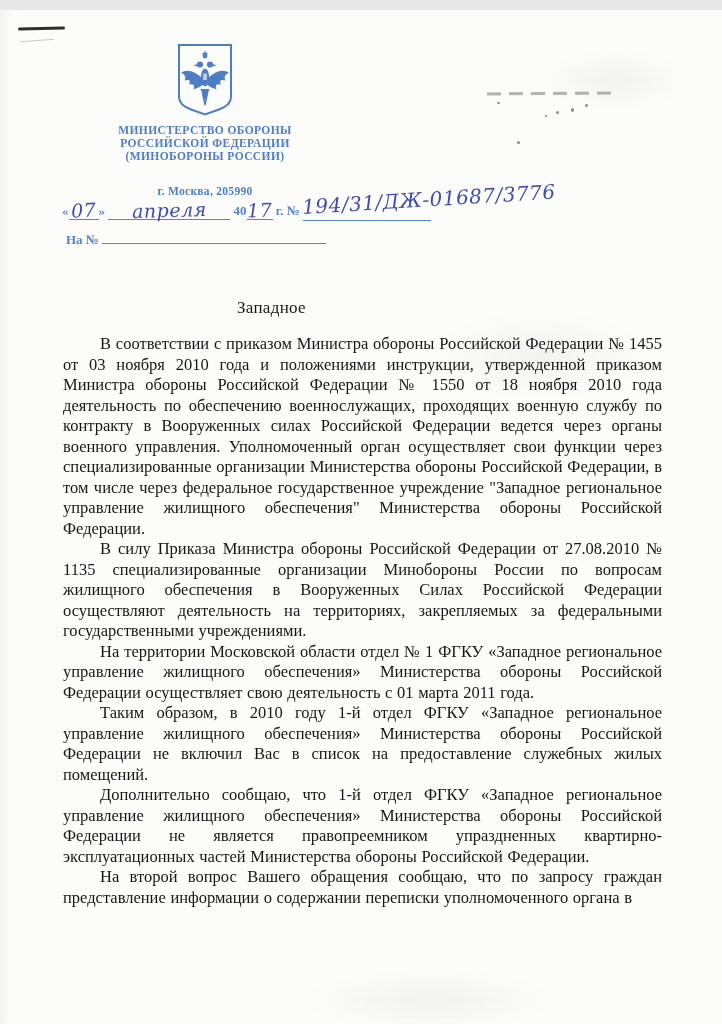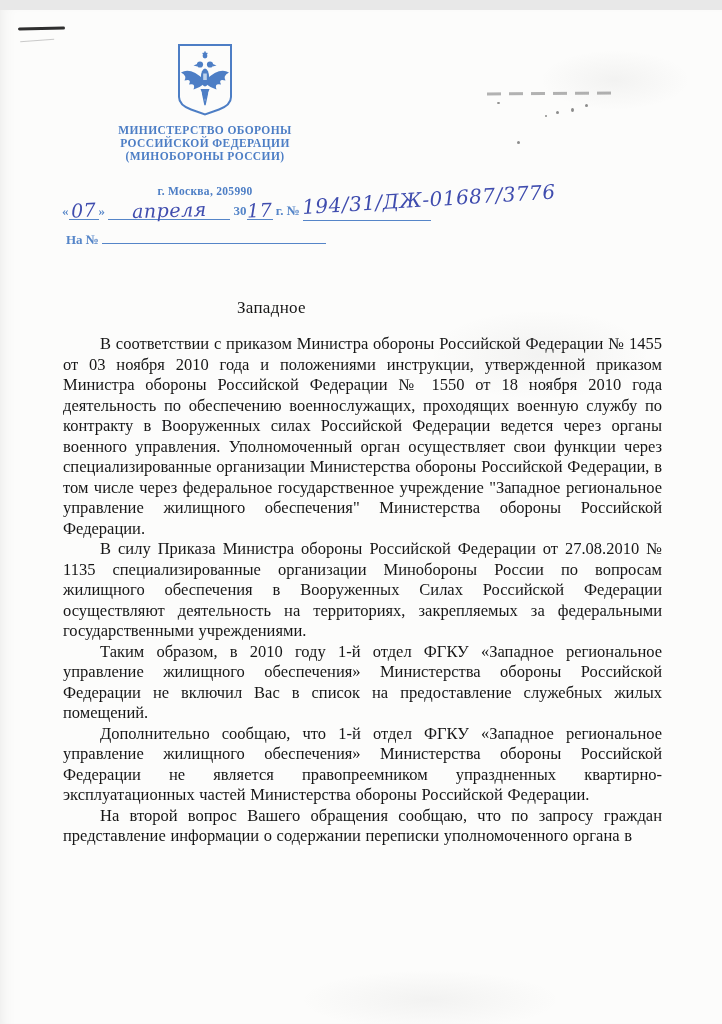--- a/index.html
+++ b/index.html
@@ -153,32 +153,33 @@
       <div>МИНИСТЕРСТВО ОБОРОНЫ</div>
       <div>РОССИЙСКОЙ ФЕДЕРАЦИИ</div>
       <div>(МИНОБОРОНЫ РОССИИ)</div>
     </div>
     <div class="city-line">г. Москва, 205990</div>
   </div>
 
   <div class="form-line">
     <span class="printed">«</span><span class="slot slot-day"><span class="hw hw-day">07</span></span><span class="printed">»</span>
     <span class="slot slot-month"><span class="hw hw-month">апреля</span></span>
-    <span class="printed">30</span><span class="slot slot-year"><span class="hw hw-year">17</span></span>
+    <span class="printed">40</span><span class="slot slot-year"><span class="hw hw-year">17</span></span>
     <span class="printed">г. №</span>
     <span class="slot slot-num"><span class="hw hw-num">194/31/ДЖ-01687/3776</span></span>
   </div>
 
   <div class="reply-line">
     <span>На №</span>
     <span class="reply-blank"></span>
   </div>
 
   <div class="body-text">
     <div class="salutation">Западное</div>
     <p>В соответствии с приказом Министра обороны Российской Федерации № 1455 от 03 ноября 2010 года и положениями инструкции, утвержденной приказом Министра обороны Российской Федерации № 1550 от 18 ноября 2010 года деятельность по обеспечению военнослужащих, проходящих военную службу по контракту в Вооруженных силах Российской Федерации ведется через органы военного управления. Уполномоченный орган осуществляет свои функции через специализированные организации Министерства обороны Российской Федерации, в том числе через федеральное государственное учреждение "Западное региональное управление жилищного обеспечения" Министерства обороны Российской Федерации.</p>
     <p>В силу Приказа Министра обороны Российской Федерации от 27.08.2010 № 1135 специализированные организации Минобороны России по вопросам жилищного обеспечения в Вооруженных Силах Российской Федерации осуществляют деятельность на территориях, закрепляемых за федеральными государственными учреждениями.</p>
+    <p>На территории Московской области отдел № 1 ФГКУ «Западное региональное управление жилищного обеспечения» Министерства обороны Российской Федерации осуществляет свою деятельность с 01 марта 2011 года.</p>
     <p>Таким образом, в 2010 году 1-й отдел ФГКУ «Западное региональное управление жилищного обеспечения» Министерства обороны Российской Федерации не включил Вас в список на предоставление служебных жилых помещений.</p>
     <p>Дополнительно сообщаю, что 1-й отдел ФГКУ «Западное региональное управление жилищного обеспечения» Министерства обороны Российской Федерации не является правопреемником упраздненных квартирно-эксплуатационных частей Министерства обороны Российской Федерации.</p>
     <p>На второй вопрос Вашего обращения сообщаю, что по запросу граждан представление информации о содержании переписки уполномоченного органа в</p>
   </div>
 
 </div>
 
 </body></html>

